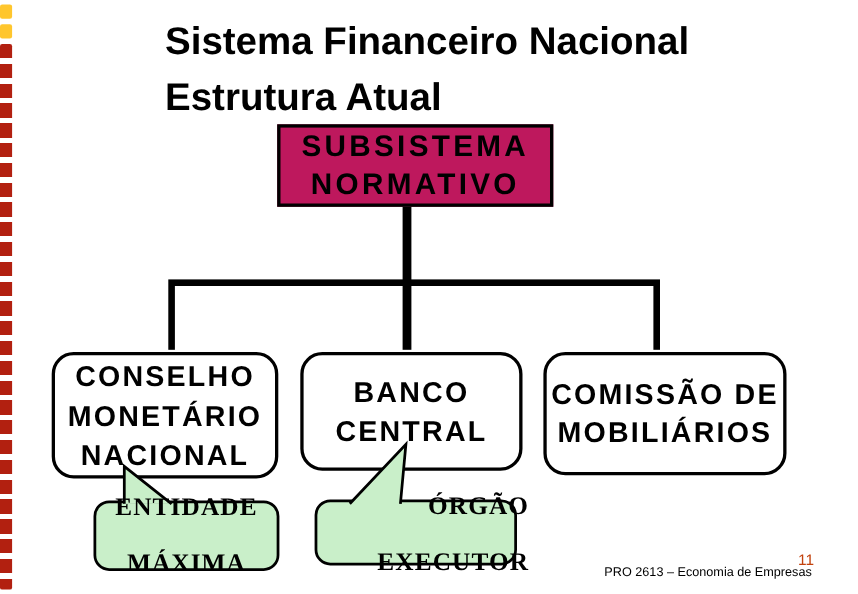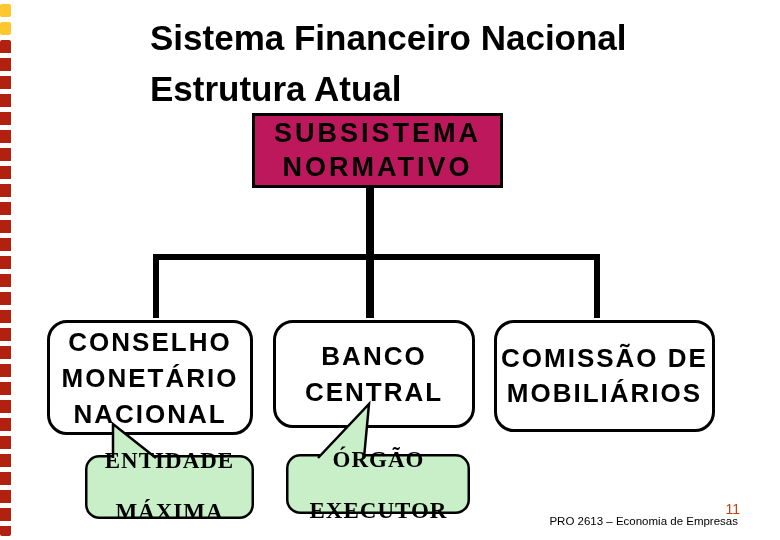--- a/index.html
+++ b/index.html
@@ -46,21 +46,21 @@
   
   .callout-svg{position:absolute;}
   .callout-svg.c1{left:80px;top:418px;width:180px;height:102px;}
   .callout-svg.c2{left:280px;top:398px;width:200px;height:122px;}
   .callout-text{
     position:absolute;display:flex;flex-direction:column;justify-content:center;align-items:center;
     font-family:"Liberation Serif",serif;font-weight:700;font-size:23px;line-height:29px;
     letter-spacing:1px;text-align:center;gap:22px;
   }
   .callout-text.c1{left:85px;top:455px;width:169px;height:62px;}
-  .callout-text.c2{left:287px;top:455px;width:183px;height:60px;}
+  .callout-text.c2{left:298px;top:455px;width:183px;height:60px;align-items:flex-end;}
   
   .page-number{position:absolute;right:40px;top:501px;font-size:14px;color:#c2410c;}
   .footer-label{position:absolute;right:42px;top:515px;font-size:11.5px;color:#000;}
 </style>
 </head>
 <body>
 
 <div id="slide">
 
   <div class="edge-bar">

